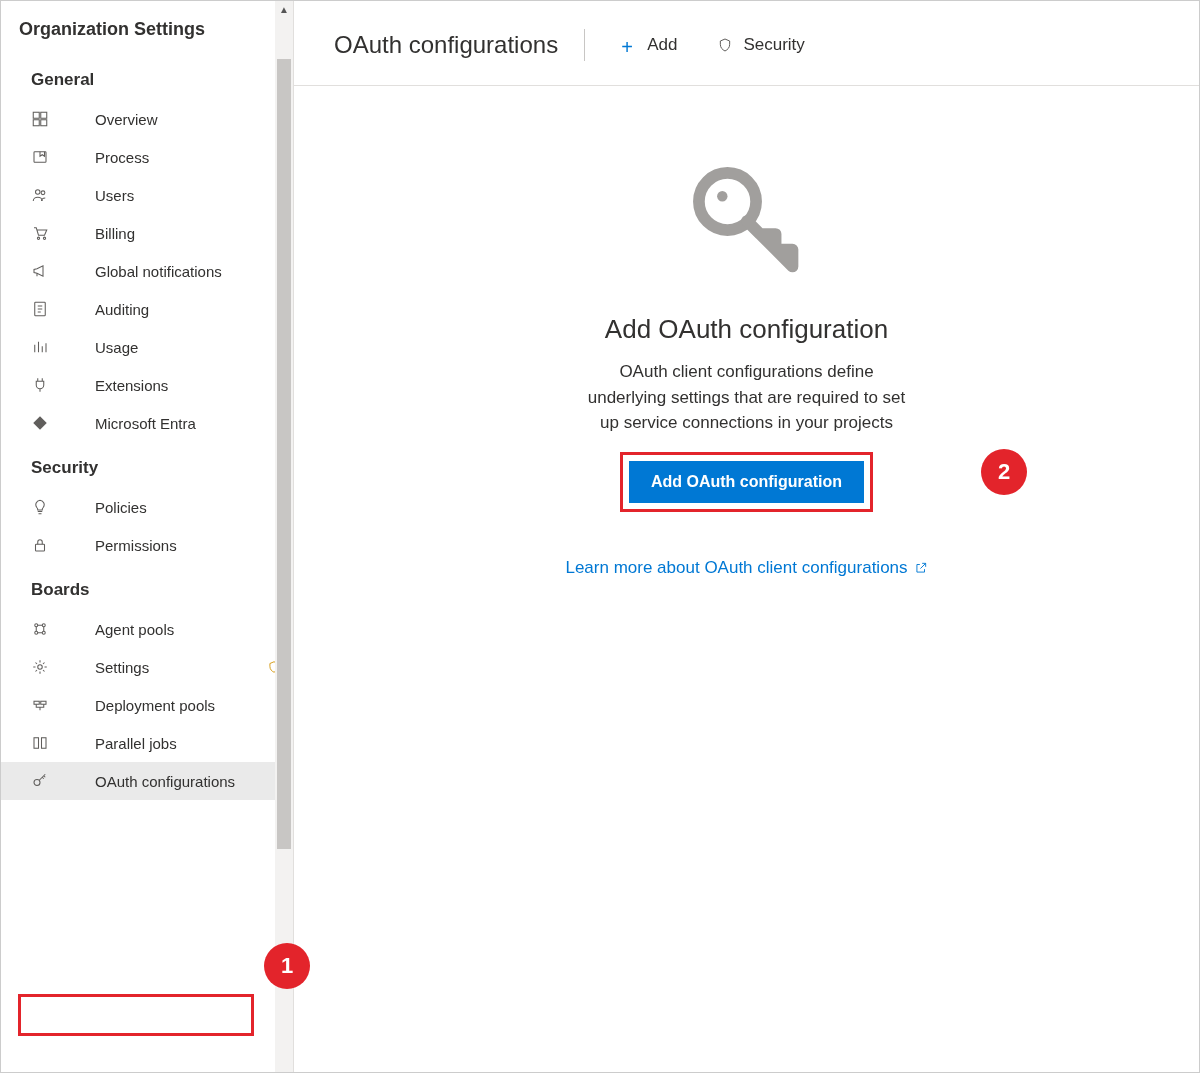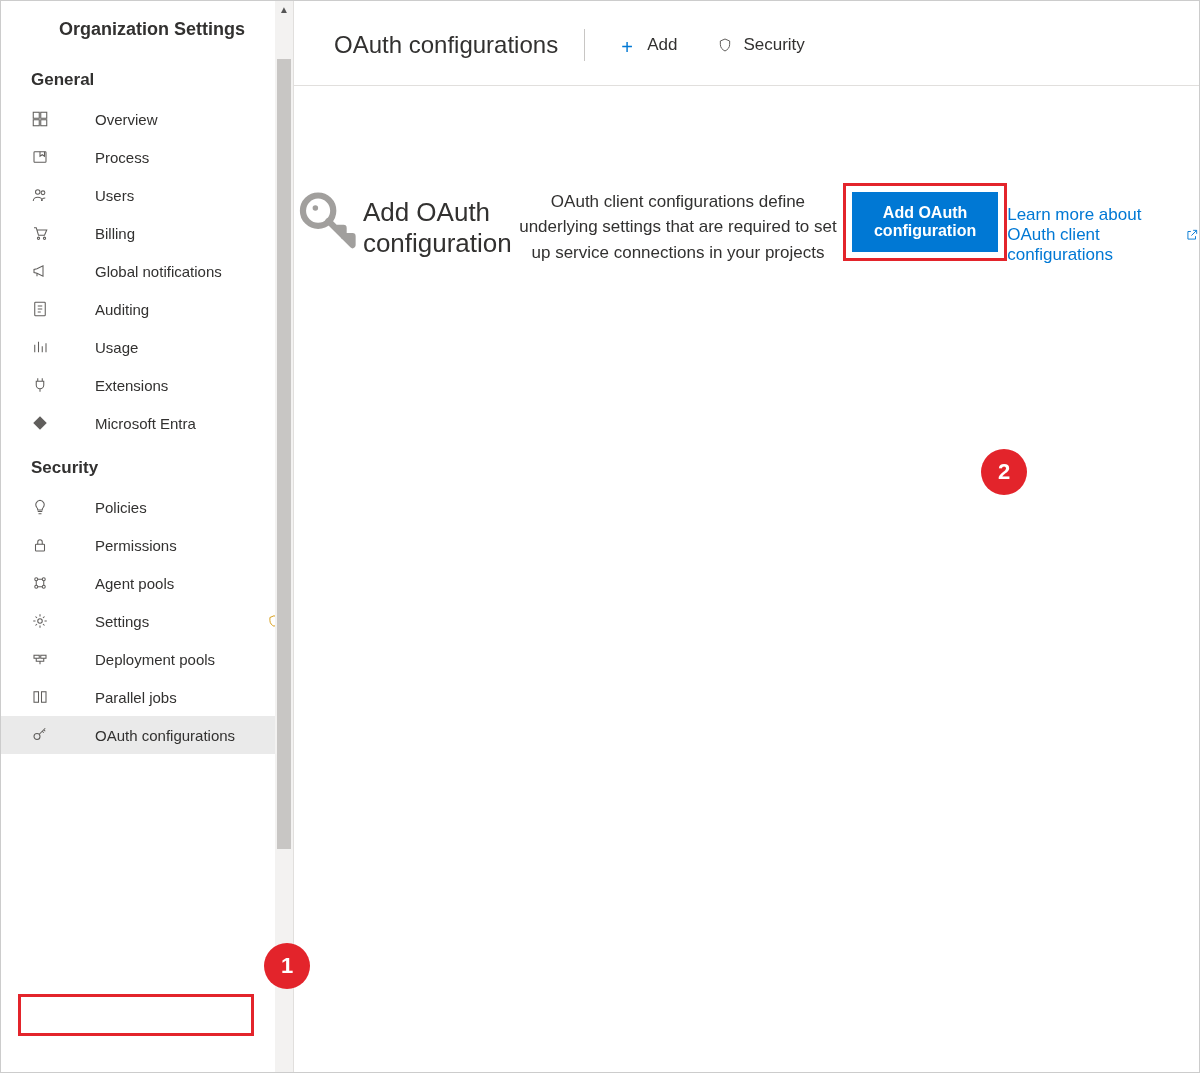--- a/index.html
+++ b/index.html
@@ -26,21 +26,20 @@
     border-right: 1px solid #e1dfdd;
     background: #fff;
     position: relative;
     display: flex;
     flex-direction: column;
   }
   .sidebar-title {
     font-size: 18px;
     font-weight: 600;
     padding: 18px 20px 14px 18px;
-    margin-left: 40px;
   }
   .sidebar-scroll {
     flex: 1;
     overflow-y: auto;
     position: relative;
     padding-bottom: 10px;
   }
   .scroll-arrow-up {
     position: absolute;
     top: 0;
@@ -142,21 +141,21 @@
     color: #323130;
     padding: 4px 10px;
   }
   .header-btn .hi-icon { width: 16px; height: 16px; display: inline-flex; }
   .header-btn .hi-icon svg { width: 16px; height: 16px; }
   .plus-icon { color: #0078d4; font-weight: 400; font-size: 20px; line-height: 1; }
   .shield-mini svg { fill: none; stroke: #605e5c; stroke-width: 1.5; }
 
   .empty-state {
     display: flex;
-    flex-direction: row;
+    flex-direction: column;
     align-items: center;
     padding-top: 70px;
   }
   .key-art {
     width: 130px;
     height: 130px;
     margin-bottom: 28px;
   }
   .key-art svg { width: 100%; height: 100%; }
   .empty-title {
@@ -189,20 +188,21 @@
     cursor: pointer;
   }
   .learn-link {
     color: #0078d4;
     font-size: 17px;
     text-decoration: none;
     display: inline-flex;
     align-items: center;
     gap: 6px;
     cursor: pointer;
+    margin-top: 20px;
   }
   .ext-icon { width: 14px; height: 14px; display: inline-flex; }
   .ext-icon svg { width: 14px; height: 14px; fill: none; stroke: #0078d4; stroke-width: 1.6; }
 
   
   .callout {
     position: absolute;
     width: 46px;
     height: 46px;
     border-radius: 50%;
@@ -346,20 +346,21 @@
       <div class="nav-item">
         <span class="nav-icon">
           <svg viewBox="0 0 24 24">
               <rect x="6" y="11" width="12" height="9" rx="1"></rect>
               <path d="M9 11V8a3 3 0 0 1 6 0v3"></path>
             </svg>
         </span>
         <span class="nav-label">Permissions</span>
       </div>
 
+      <div class="section-header">Boards</div>
 
 
 
       <div class="nav-item">
         <span class="nav-icon">
           <svg viewBox="0 0 24 24">
               <circle cx="7" cy="7" r="2"></circle>
               <circle cx="17" cy="7" r="2"></circle>
               <circle cx="7" cy="17" r="2"></circle>
               <circle cx="17" cy="17" r="2"></circle>

